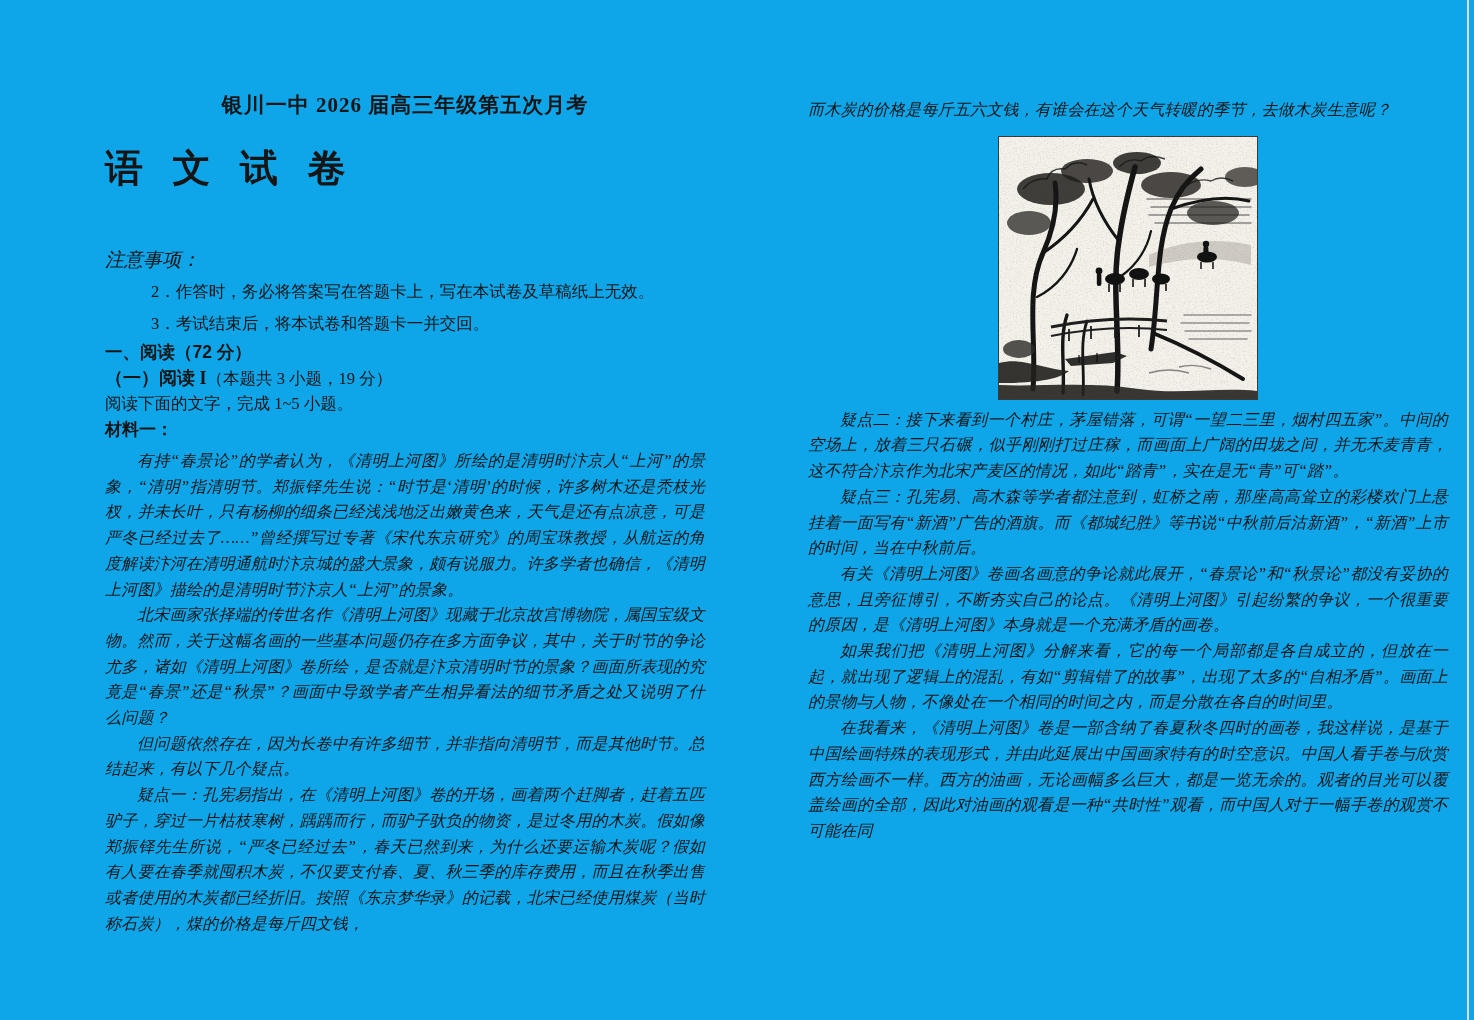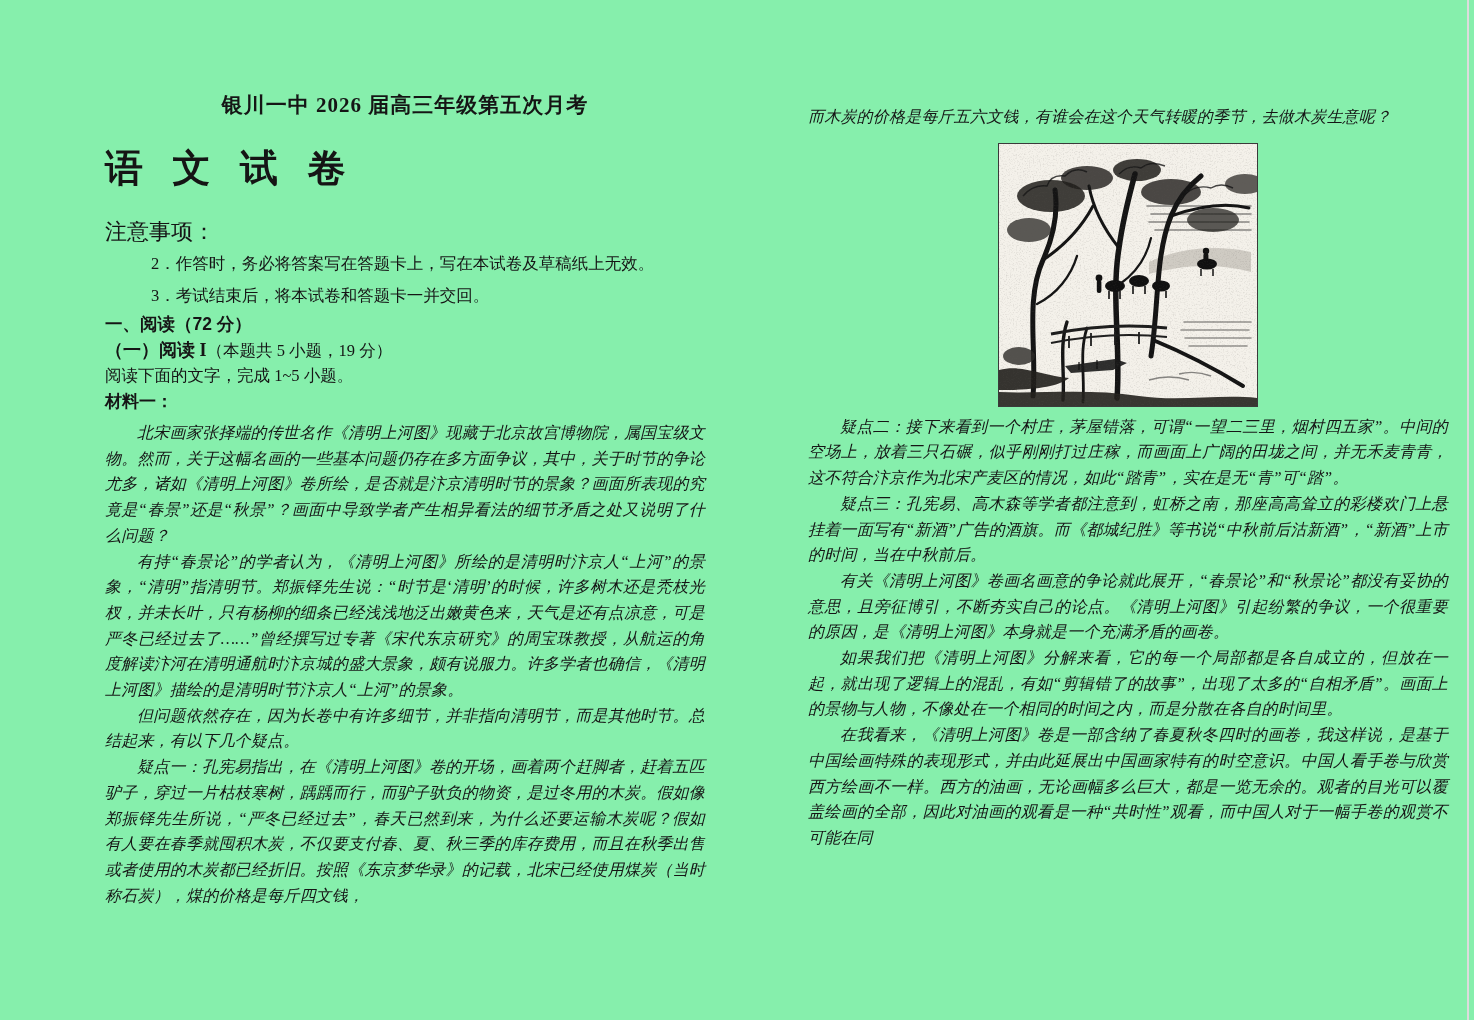--- a/index.html
+++ b/index.html
@@ -1,47 +1,47 @@
 <!DOCTYPE html>
 <html><head>
 <meta charset="utf-8">
 <style>
   html,body { margin:0; padding:0; background:#ffffff; }
   .page {
-    position:relative; width:1474px; height:1020px; background:#86efac;
+    position:relative; width:1474px; height:1020px; background:#0ea5e9;
     overflow:hidden; color:#151515;
     font-family:"Liberation Serif","DejaVu Serif",serif;
   }
   .scan-edge { position:absolute; top:0; right:5px; width:2px; height:100%; background:#dcdcdc; }
 
   .col { position:absolute; top:0; }
   .col-left  { left:105px; width:600px; }
   .col-right { left:808px; width:640px; }
 
   .school-header { padding-top:92px; text-align:center; font-size:21px; font-weight:bold; line-height:26px; letter-spacing:1px; }
   .paper-title   { margin-top:26px; text-align:left; font-size:38px; font-weight:bold; line-height:48px; letter-spacing:10px; }
 
-  .notice-title { margin-top:28px; font-size:22px; line-height:24px; }
+  .notice-title { margin-top:56px; font-size:19px; line-height:24px;font-style:italic; }
   .notice-item  { margin-top:8px; padding-left:46px; font-size:16.5px; line-height:24px; }
 
   .heading-sans { font-family:"Liberation Sans","DejaVu Sans",sans-serif; font-weight:bold; }
   .sec-heading   { margin-top:4px; font-size:17.5px; line-height:25.5px; }
   .part-heading  { font-size:16.5px; line-height:25.5px; }
   .part-heading .bold-part { font-family:Liberation Serif, serif; font-weight:bold; font-size:18px; }
   .instruction   { font-size:16.5px; line-height:25.5px; }
   .material-label{ margin-top:0; font-size:17px; line-height:25.5px; }
 
   .body-block { margin-top:6px; }
   p.body-par {
     margin:0; font-size:16px; line-height:25.7px; text-indent:2em;
     text-align:justify; font-style:italic; letter-spacing:0.2px;
   }
   p.body-par.no-indent { text-indent:0; }
 
-  .col-right { padding-top:16px; }
+  .col-right { padding-top:9px; }
   .right-lead { padding-top:88px; }
 
   .figure-wrap { margin-top:13px; text-align:center; }
   .painting-frame {
     display:inline-block; width:258px; height:262px;
     border:1px solid #3a3a3a; background:#f4f1ea; box-sizing:content-box;
   }
   .figure-caption {
     margin-top:4px; font-size:16px; line-height:24px; font-style:italic;
     text-align:center; color:#161616;
@@ -56,27 +56,27 @@
 
   <div class="col col-left">
     <div class="school-header">银川一中 2026 届高三年级第五次月考</div>
     <div class="paper-title">语 文 试 卷</div>
 
     <div class="notice-title">注意事项：</div>
     <div class="notice-item">2．作答时，务必将答案写在答题卡上，写在本试卷及草稿纸上无效。</div>
     <div class="notice-item">3．考试结束后，将本试卷和答题卡一并交回。</div>
 
     <div class="sec-heading heading-sans">一、阅读（72 分）</div>
-    <div class="part-heading"><span class="bold-part">（一）阅读 I</span><span>（本题共 5 小题，19 分）</span></div>
+    <div class="part-heading"><span class="bold-part">（一）阅读 I</span><span>（本题共 3 小题，19 分）</span></div>
     <div class="instruction">阅读下面的文字，完成 1~5 小题。</div>
     <div class="material-label heading-sans">材料一：</div>
 
     <div class="body-block">
+      <p class="body-par">有持“春景论”的学者认为，《清明上河图》所绘的是清明时汴京人“上河”的景象，“清明”指清明节。郑振铎先生说：“时节是‘清明’的时候，许多树木还是秃枝光杈，并未长叶，只有杨柳的细条已经浅浅地泛出嫩黄色来，天气是还有点凉意，可是严冬已经过去了……”曾经撰写过专著《宋代东京研究》的周宝珠教授，从航运的角度解读汴河在清明通航时汴京城的盛大景象，颇有说服力。许多学者也确信，《清明上河图》描绘的是清明时节汴京人“上河”的景象。</p>
       <p class="body-par">北宋画家张择端的传世名作《清明上河图》现藏于北京故宫博物院，属国宝级文物。然而，关于这幅名画的一些基本问题仍存在多方面争议，其中，关于时节的争论尤多，诸如《清明上河图》卷所绘，是否就是汴京清明时节的景象？画面所表现的究竟是“春景”还是“秋景”？画面中导致学者产生相异看法的细节矛盾之处又说明了什么问题？</p>
-      <p class="body-par">有持“春景论”的学者认为，《清明上河图》所绘的是清明时汴京人“上河”的景象，“清明”指清明节。郑振铎先生说：“时节是‘清明’的时候，许多树木还是秃枝光杈，并未长叶，只有杨柳的细条已经浅浅地泛出嫩黄色来，天气是还有点凉意，可是严冬已经过去了……”曾经撰写过专著《宋代东京研究》的周宝珠教授，从航运的角度解读汴河在清明通航时汴京城的盛大景象，颇有说服力。许多学者也确信，《清明上河图》描绘的是清明时节汴京人“上河”的景象。</p>
       <p class="body-par">但问题依然存在，因为长卷中有许多细节，并非指向清明节，而是其他时节。总结起来，有以下几个疑点。</p>
       <p class="body-par">疑点一：孔宪易指出，在《清明上河图》卷的开场，画着两个赶脚者，赶着五匹驴子，穿过一片枯枝寒树，踽踽而行，而驴子驮负的物资，是过冬用的木炭。假如像郑振铎先生所说，“严冬已经过去”，春天已然到来，为什么还要运输木炭呢？假如有人要在春季就囤积木炭，不仅要支付春、夏、秋三季的库存费用，而且在秋季出售或者使用的木炭都已经折旧。按照《东京梦华录》的记载，北宋已经使用煤炭（当时称石炭），煤的价格是每斤四文钱，</p>
     </div>
   </div>
 
   <div class="col col-right">
     <div class="right-lead">
       <p class="body-par no-indent">而木炭的价格是每斤五六文钱，有谁会在这个天气转暖的季节，去做木炭生意呢？</p>
     </div>
 

